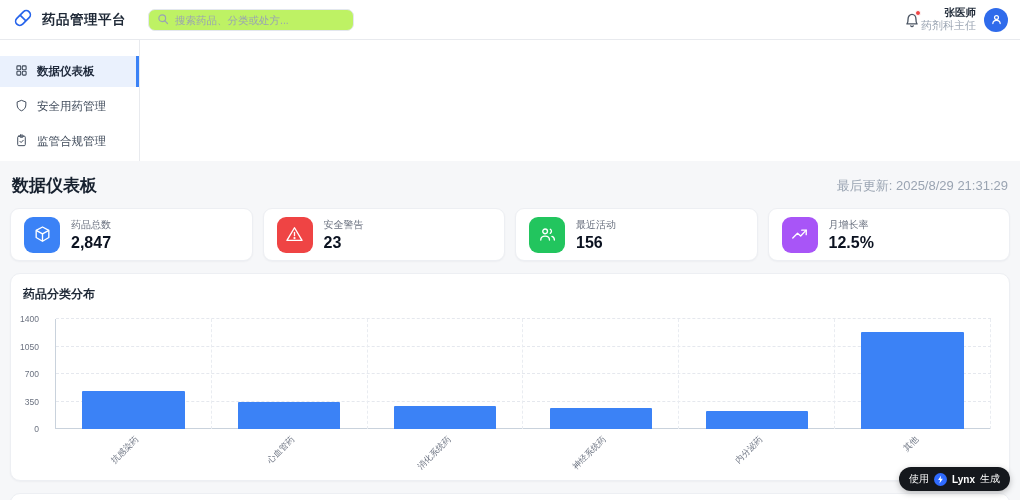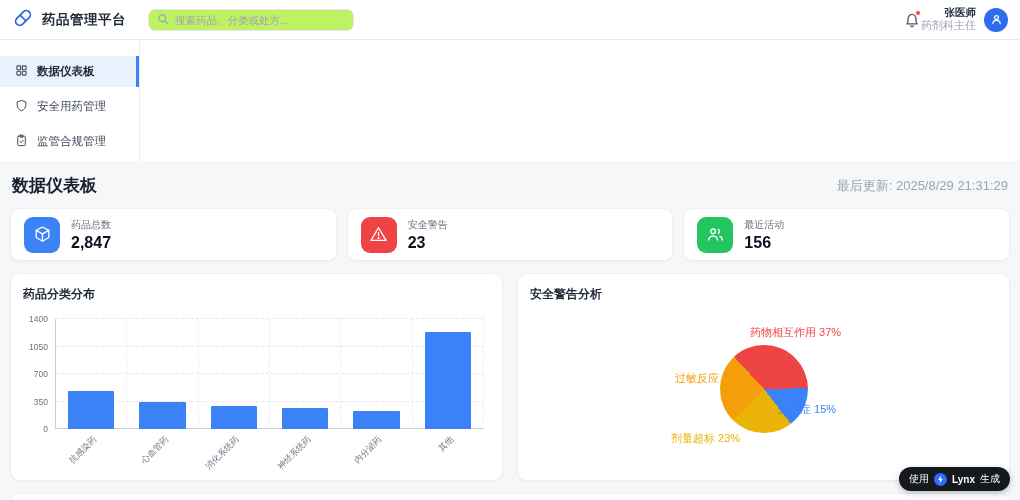--- a/index.html
+++ b/index.html
@@ -51,21 +51,21 @@
 
   
   .charts { display:flex; gap:14px; margin-bottom:12px; }
   .chart-card { flex:1; background:#fff; border:1px solid #edeff3; border-radius:10px; padding:12px;
     height:208px; box-shadow:0 1px 2px rgba(16,24,40,.04); }
   .card-title { font-size:12px; font-weight:bold; color:#1f2937; }
 
   
   .bar-wrap { display:flex; margin-top:16px; }
   .y-axis { width:32px; position:relative; height:110px; flex-shrink:0; }
-  .y-tick { position:absolute; right:7px; transform:translateY(50%); font-size:8.5px; color:#6b7280;margin-top:13px; }
+  .y-tick { position:absolute; right:16px; transform:translateY(50%); font-size:8.5px; color:#6b7280;margin-top:13px; }
   .bar-plot { flex:1; height:110px; position:relative; border-left:1px solid #c9d2dc; margin-right:6px; }
   .gridline { position:absolute; left:0; right:0; border-top:1px dashed #e5e8ee; }
   .gridline.solid { border-top:1px solid #c9d2dc; }
   .cols { position:absolute; left:0; right:0; top:0; bottom:0; display:flex; }
   .bar-col { flex:1; display:flex; align-items:flex-end; justify-content:center;
     border-right:1px dashed #e9ecf1; position:relative; }
   .bar { width:66%; border-radius:1px 1px 0 0; }
   .x-label { position:absolute; top:calc(100% + 5px); right:50%; transform:rotate(-45deg);
     transform-origin:top right; white-space:nowrap; font-size:8.5px; color:#6b7280; }
 
@@ -217,20 +217,32 @@
           <svg width="19" height="19" viewBox="0 0 24 24" fill="none" stroke="#fff" stroke-width="1.7" stroke-linecap="round">
             <circle cx="9" cy="8" r="3"></circle>
               <path d="M3.5 19 c0-3 2.4-5 5.5-5 s5.5 2 5.5 5"></path>
             <path d="M15.5 5.4 a3 3 0 0 1 0 5.2"></path>
               <path d="M17.5 14.3 c2 .6 3.2 2.3 3.2 4.7"></path>
           </svg>
         </div>
         <div>
           <div class="stat-label">最近活动</div>
           <div class="stat-value">156</div>
+        </div>
+      </div>
+      <div class="stat-card">
+        <div class="stat-icon" style="background: rgb(168, 85, 247);">
+          <svg width="19" height="19" viewBox="0 0 24 24" fill="none" stroke="#fff" stroke-width="1.7" stroke-linejoin="round" stroke-linecap="round">
+            <polyline points="3.5,16.5 9.5,10.5 13.5,13.8 20.5,6.5"></polyline>
+              <polyline points="14.8,6.5 20.5,6.5 20.5,12.2"></polyline>
+          </svg>
+        </div>
+        <div>
+          <div class="stat-label">月增长率</div>
+          <div class="stat-value">12.5%</div>
         </div>
       </div>
     </div>
 
     <div class="charts">
       <div class="chart-card">
         <div class="card-title">药品分类分布</div>
         <div class="bar-wrap">
           <div class="y-axis">
               <div class="y-tick" style="bottom: 0%;">0</div>
@@ -267,30 +279,20 @@
                   <div class="x-label">内分泌药</div>
                 </div>
                 <div class="bar-col">
                   <div class="bar" style="height: 87.7857%; background: rgb(59, 130, 246);"></div>
                   <div class="x-label">其他</div>
                 </div>
               </div>
           </div>
         </div>
       </div>
-      <div class="chart-card">
-        <div class="card-title">安全警告分析</div>
-        <div class="pie-area">
-          <div class="pie" style="background: conic-gradient(from -43deg, rgb(239, 68, 68) 0deg, rgb(239, 68, 68) 131.881deg, rgb(59, 130, 246) 131.881deg, rgb(59, 130, 246) 185.347deg, rgb(234, 179, 8) 185.347deg, rgb(234, 179, 8) 267.327deg, rgb(245, 158, 11) 267.327deg, rgb(245, 158, 11) 360deg);"></div>
-          <div class="pie-label pl-0" style="color: rgb(239, 68, 68);">药物相互作用 37%</div>
-          <div class="pie-label pl-1" style="color: rgb(59, 130, 246);">禁忌症 15%</div>
-          <div class="pie-label pl-2" style="color: rgb(234, 179, 8);">剂量超标 23%</div>
-          <div class="pie-label pl-3" style="color: rgb(245, 158, 11);">过敏反应 26%</div>
-        </div>
-      </div>
     </div>
 
     <div class="activity-card">
       <div class="act-list">
         <div class="act-item">
           <span class="dot" style="background: rgb(34, 197, 94);"></span>
           <div class="act-time">9 分钟前</div>
         </div>
         <div class="act-item">
           <span class="dot" style="background: rgb(234, 179, 8);"></span>

